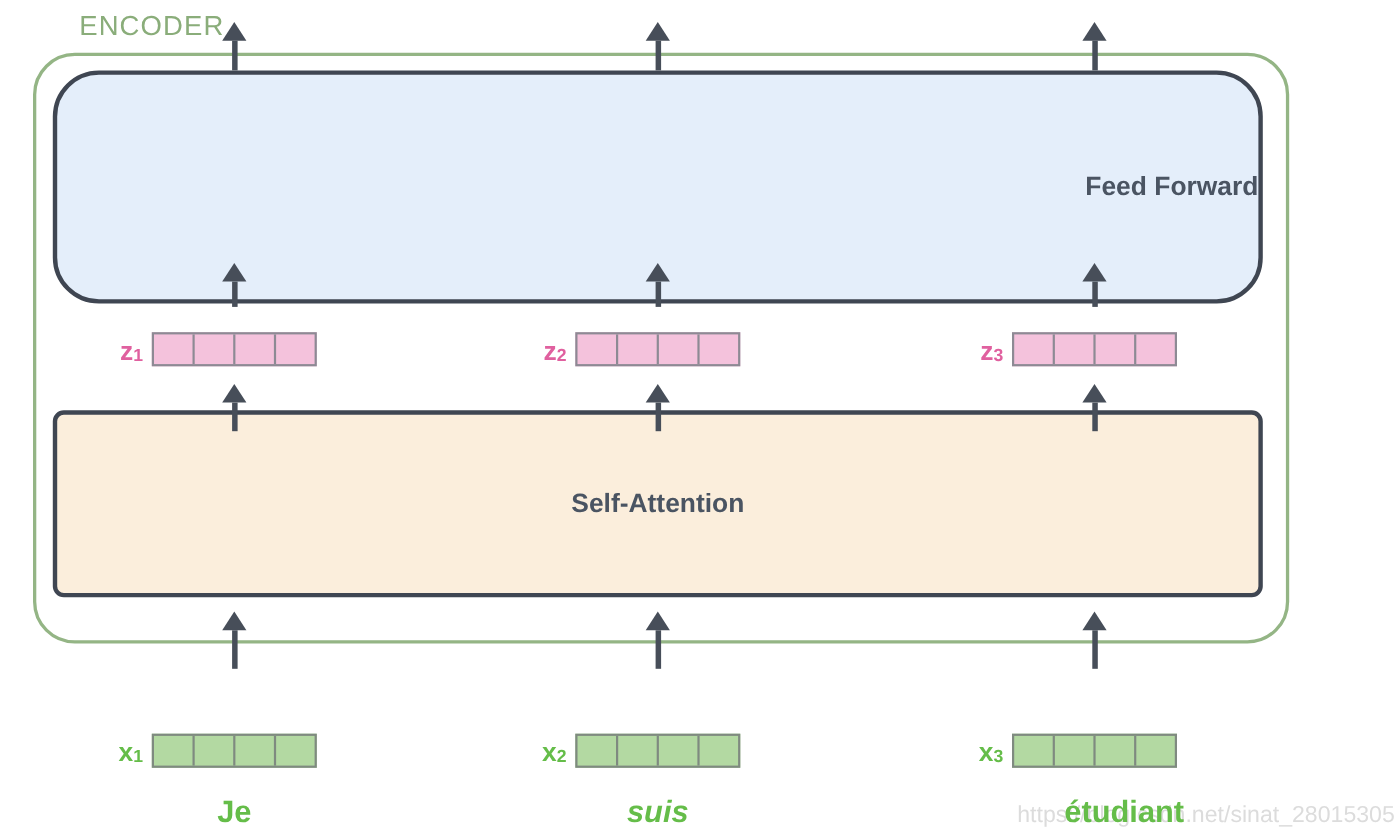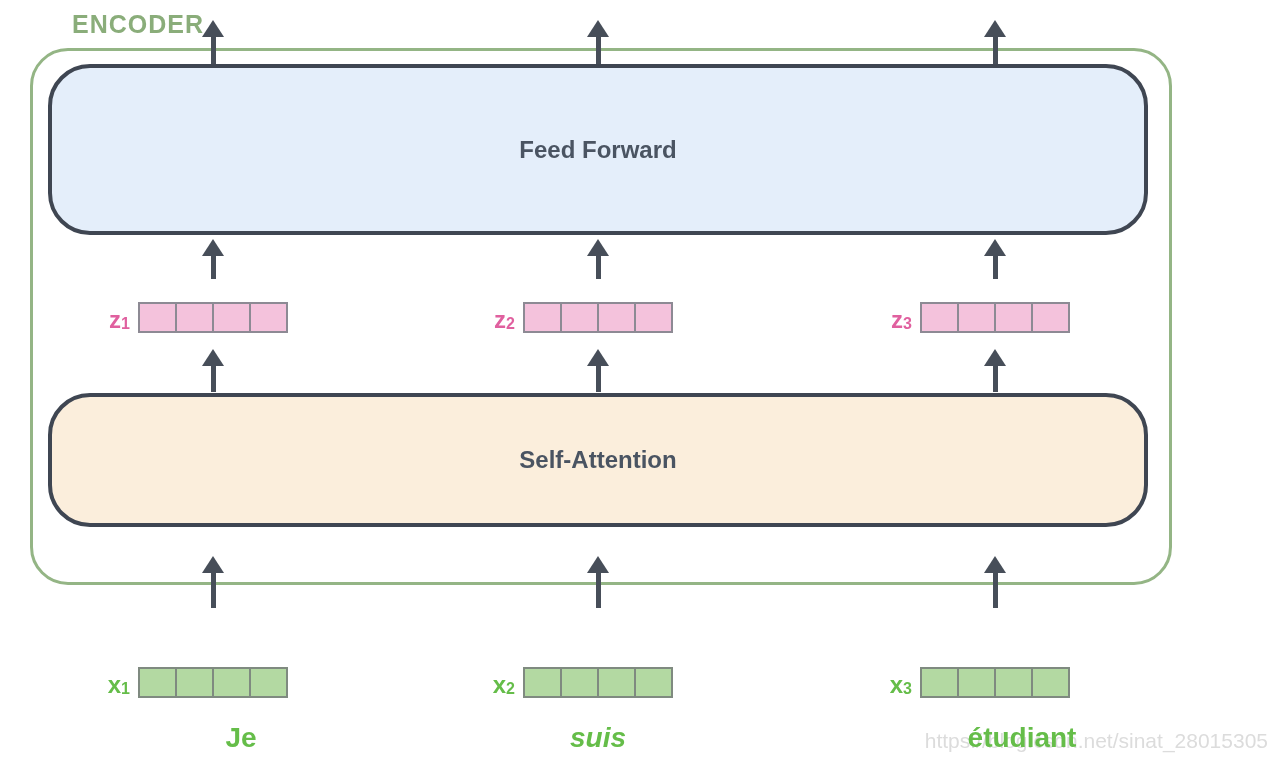--- a/index.html
+++ b/index.html
@@ -19,37 +19,37 @@
     --word:#65bd49;
     --watermark:#dcdcdc;
   }
   html,body{margin:0;padding:0;background:#fff;}
   .canvas{
     position:relative;width:1268px;height:758px;background:#ffffff;overflow:hidden;
     font-family:"Liberation Sans","DejaVu Sans",sans-serif;
   }
   .encoder-label{
     position:absolute;left:72px;top:10px;
-    font-size:25px;font-weight:bold;letter-spacing:1px;
+    font-size:25px;font-weight:normal;letter-spacing:1px;
     color:var(--encoder-label);
   }
   .encoder-border{
     position:absolute;left:30px;top:48px;width:1142px;height:537px;
     border:3px solid var(--encoder-border);border-radius:38px;
     box-sizing:border-box;background:transparent;
   }
   .block{
     position:absolute;left:48px;width:1100px;
     border:4px solid var(--box-border);border-radius:42px;
     box-sizing:border-box;
     display:flex;align-items:center;justify-content:center;
     font-size:24px;font-weight:600;color:var(--box-text);
   }
-  .ff{top:64px;height:171px;background:var(--feed-forward-fill);}
-  .sa{top:393px;height:134px;background:var(--self-attention-fill);}
+  .ff{top:64px;height:212px;background:var(--feed-forward-fill);justify-content:flex-end;}
+  .sa{top:373px;height:170px;background:var(--self-attention-fill);border-radius:10px;}
 
   
   .arrow{
     position:absolute;width:22px;
     display:flex;flex-direction:column;align-items:center;
   }
   .arrow .head{
     width:0;height:0;
     border-left:11px solid transparent;
     border-right:11px solid transparent;
@@ -78,21 +78,21 @@
     display:flex;align-items:center;font-weight:bold;font-size:24px;white-space:nowrap;
   }
   .zvec .vec-label{color:var(--z-label);}
   .xvec .vec-label{color:var(--x-label);}
   .vec-label .sub{font-size:16px;vertical-align:sub;align-self:flex-end;padding-bottom:2px;}
 
   .word{
     position:absolute;top:722px;transform:translateX(-50%);
     font-size:28px;font-weight:bold;color:var(--word);z-index:2;
   }
-  .w1{left:213px;margin-left:28px;} .w2{left:598px;font-style:italic;} .w3{left:995px;margin-left:27px;}
+  .w1{left:213px;} .w2{left:598px;font-style:italic;} .w3{left:995px;margin-left:27px;}
 
   .watermark{
     position:absolute;top:729px;right:0px;
     font-size:21px;color:var(--watermark);z-index:1;white-space:nowrap;
   }
 </style>
 </head>
 <body>
 
 <div class="canvas">

